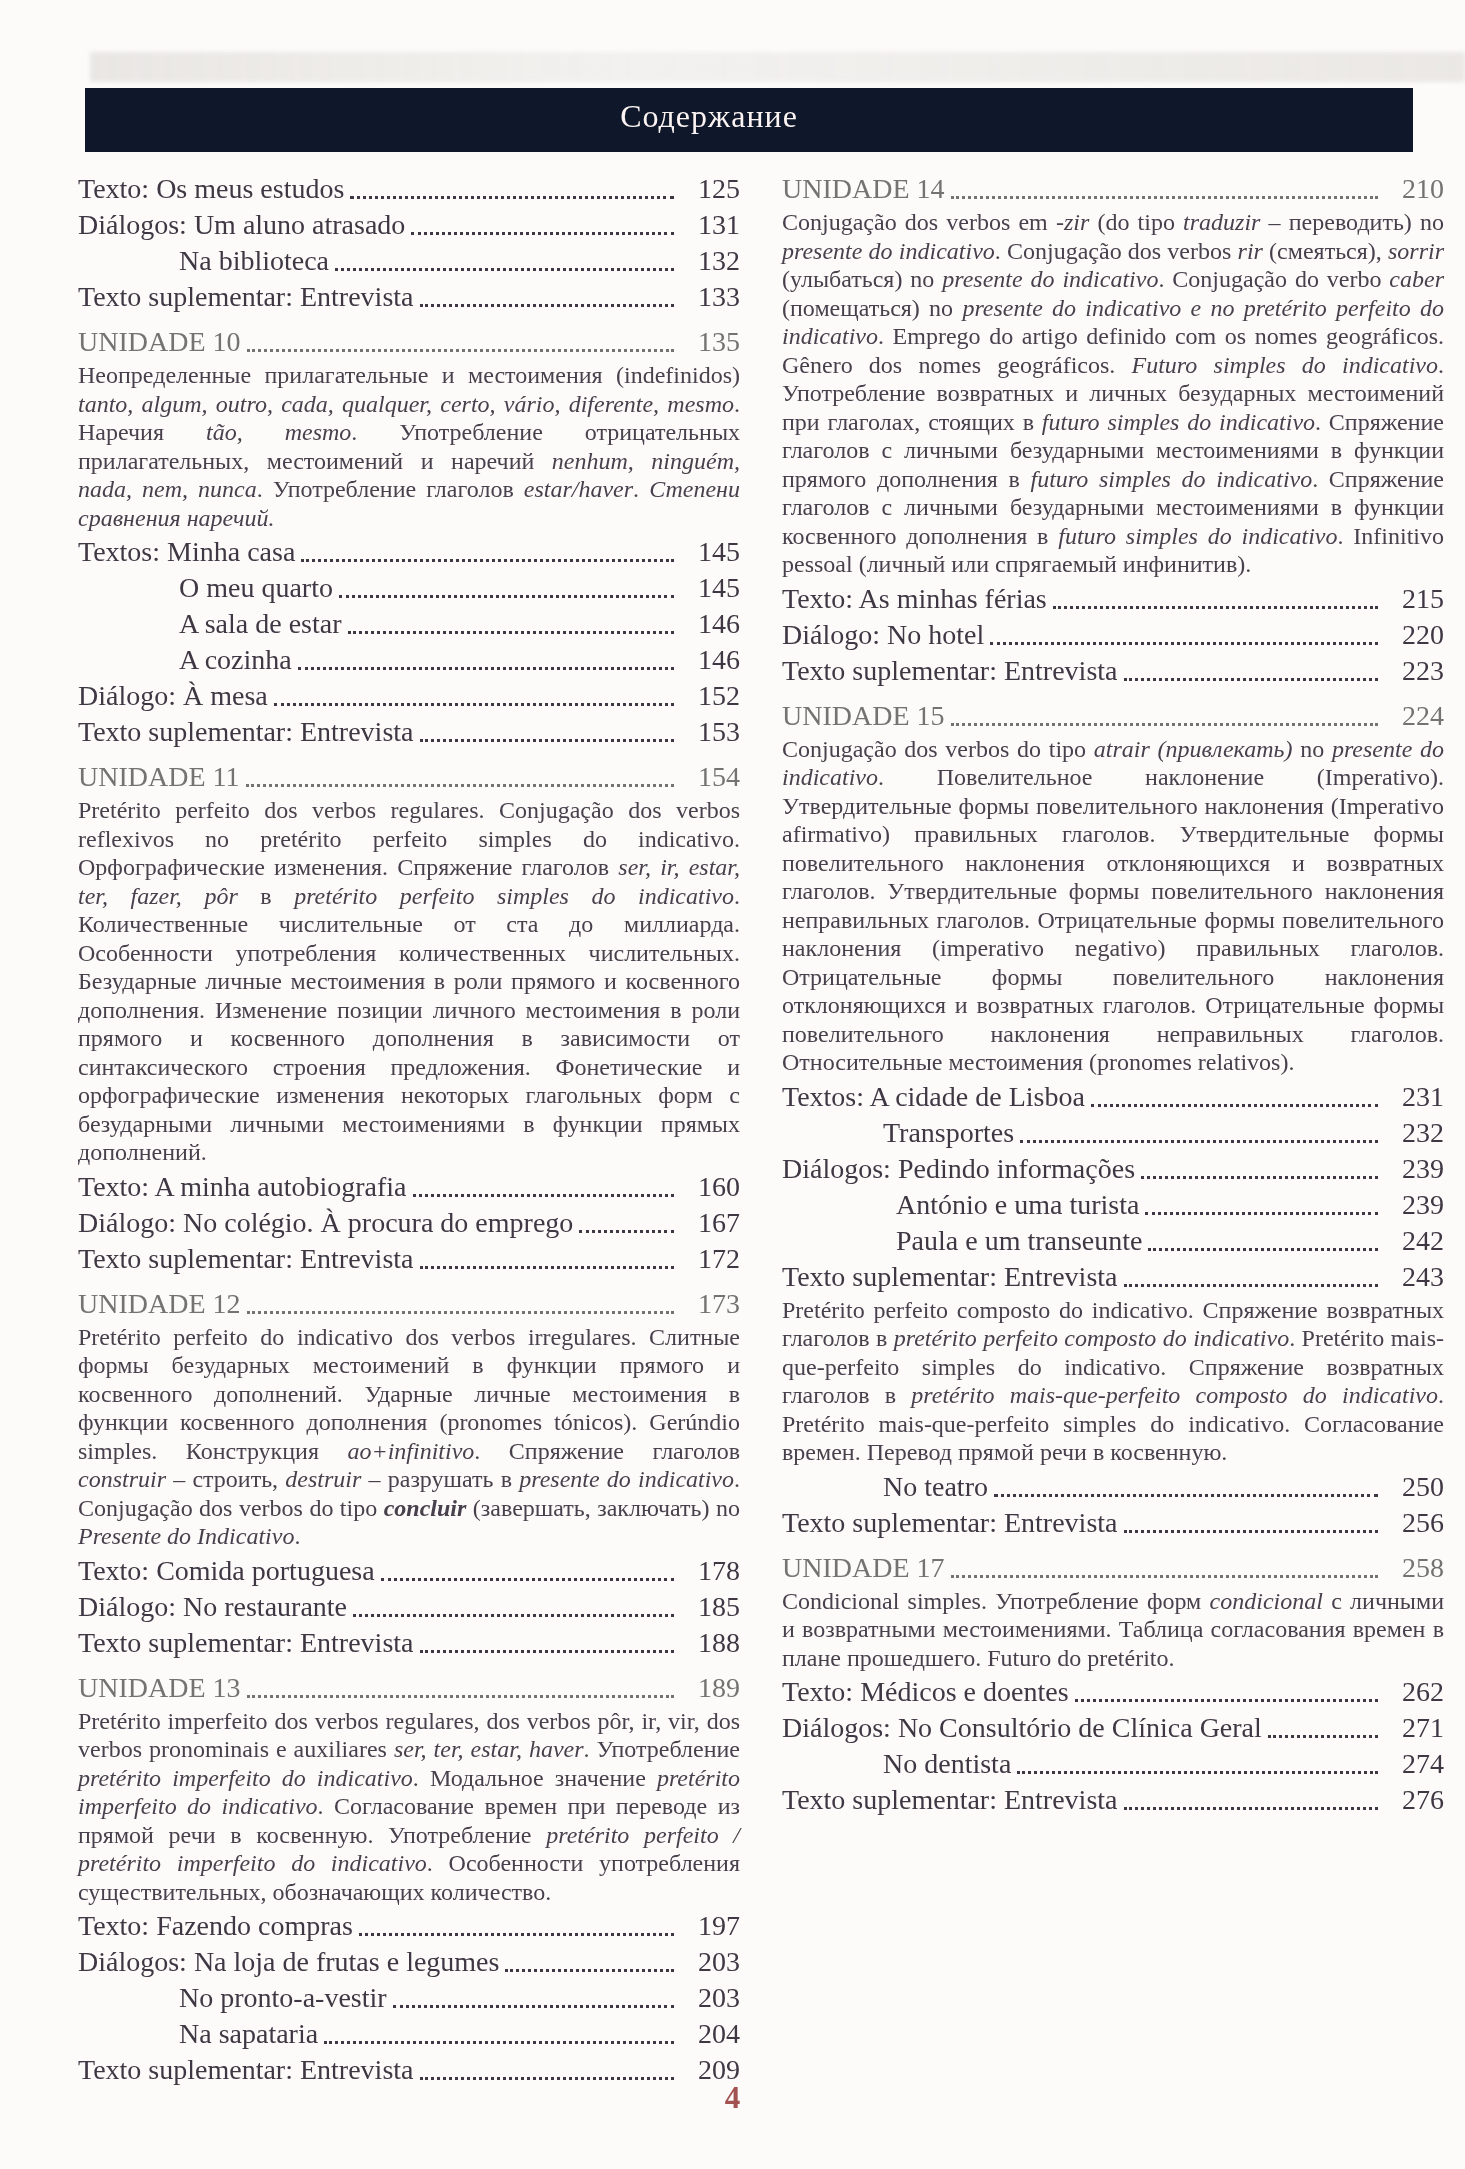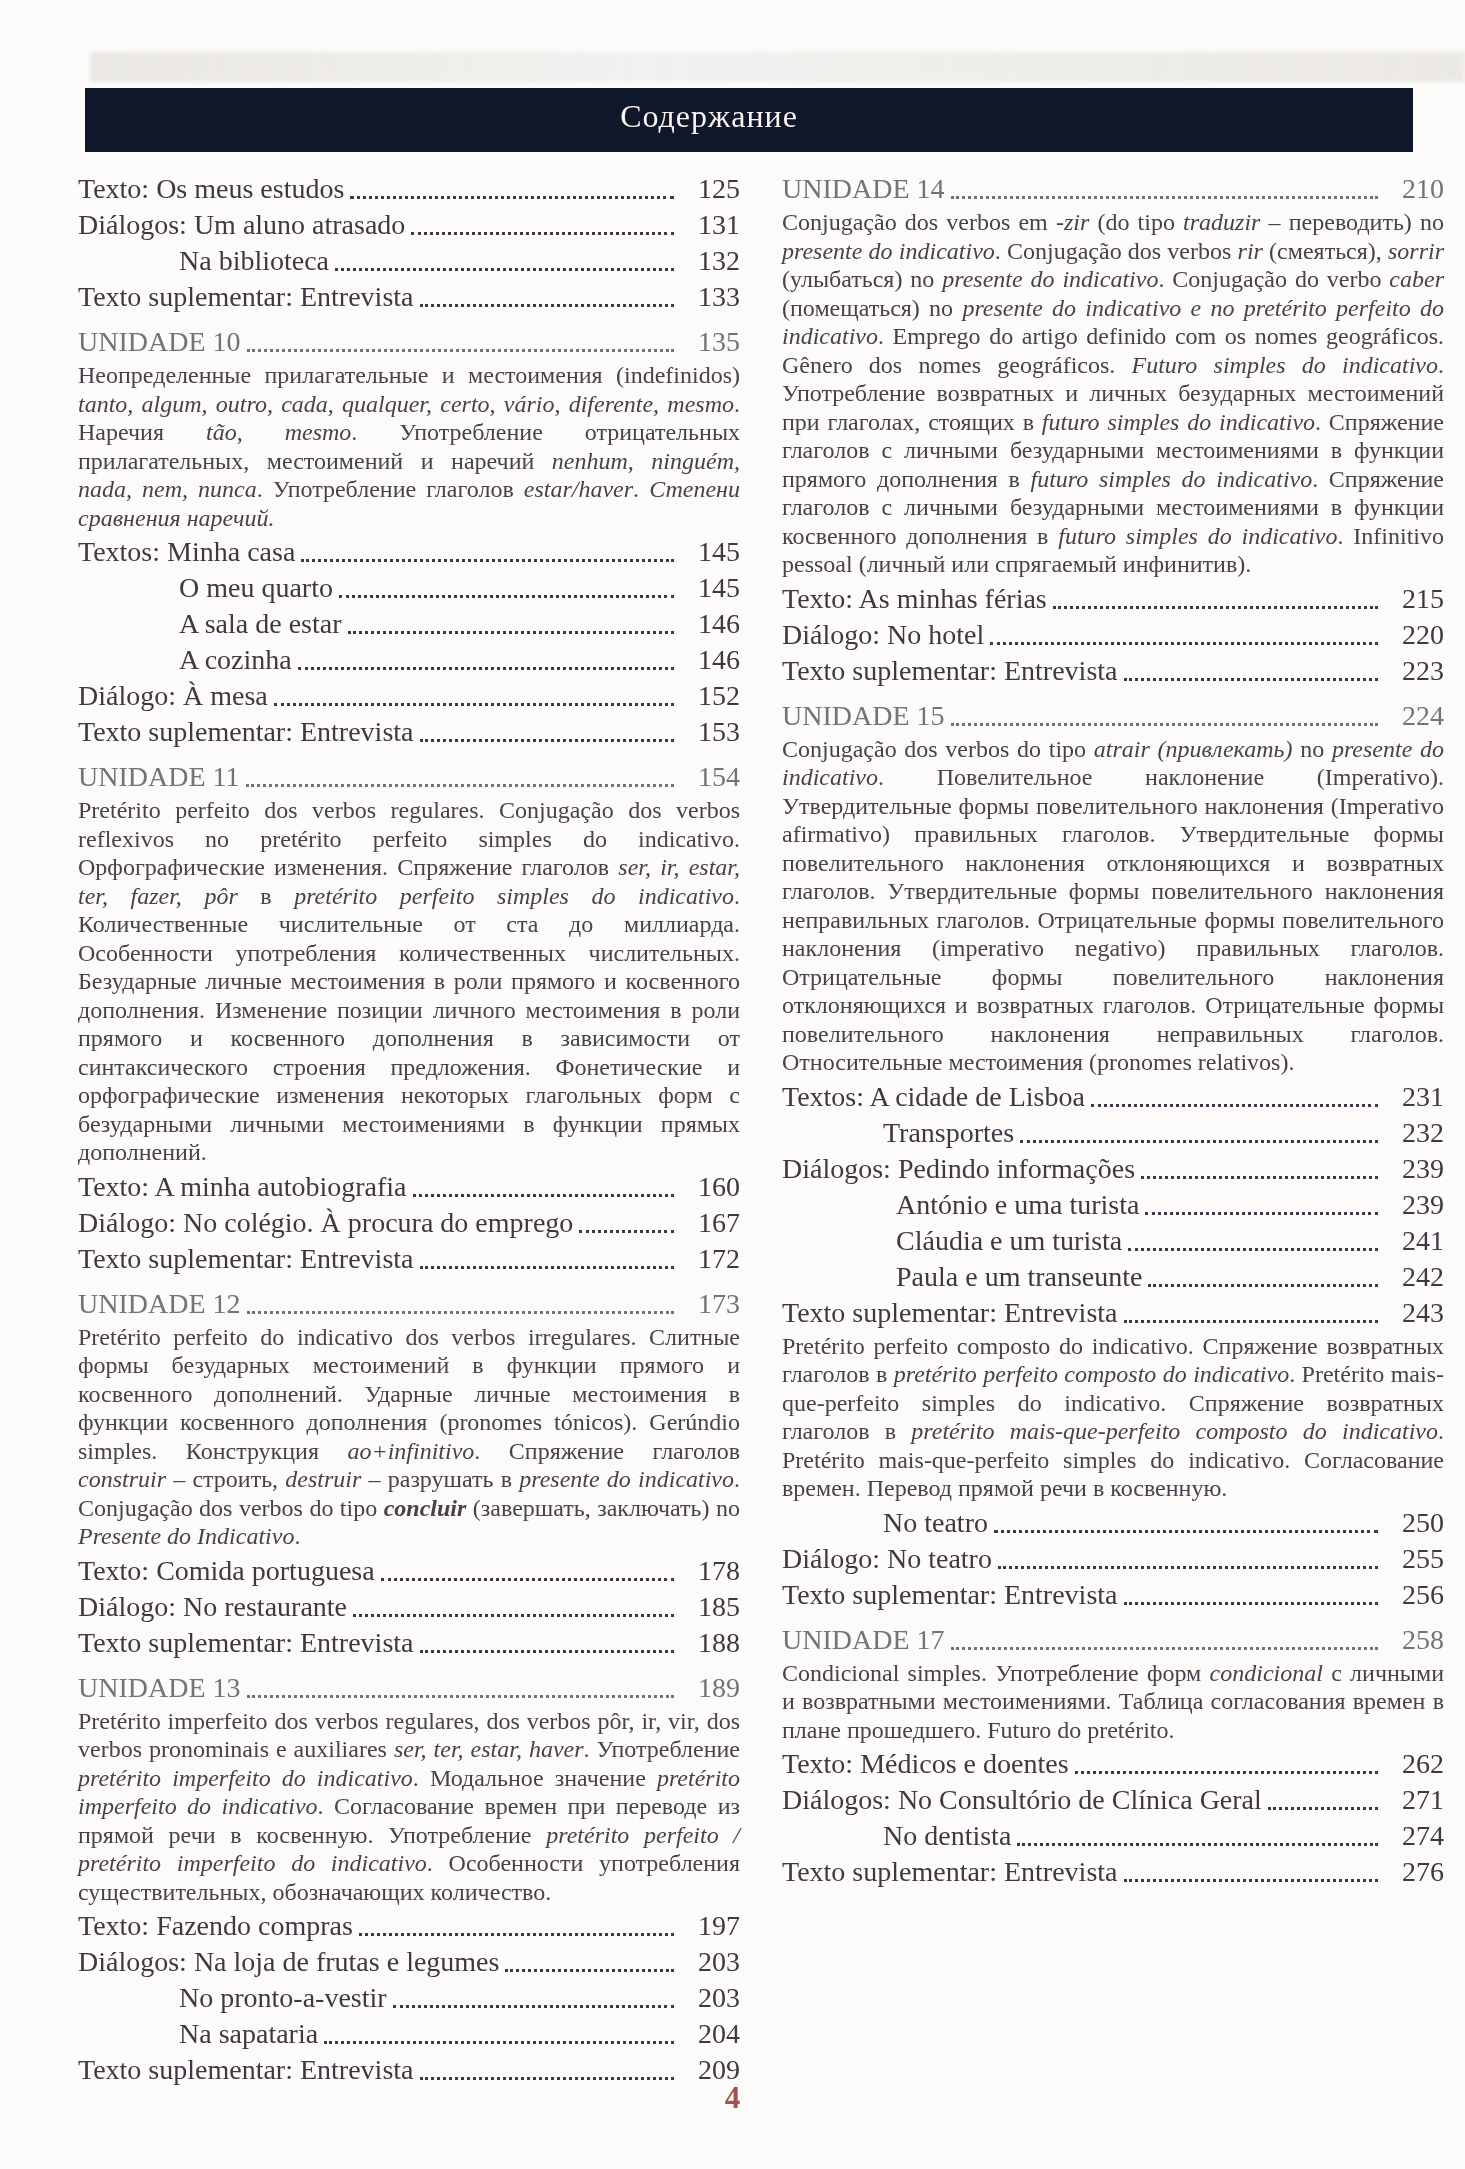--- a/index.html
+++ b/index.html
@@ -244,44 +244,34 @@
         <span class="lbl">Diálogos: Pedindo informações</span>
         <span class="dots"></span>
         <span class="pg">239</span>
       </div>
       <div class="row ind2">
         <span class="lbl">António e uma turista</span>
         <span class="dots"></span>
         <span class="pg">239</span>
       </div>
       <div class="row ind2">
-        <span class="lbl">Cláudia e um turista</span>
-        <span class="dots"></span>
-        <span class="pg">241</span>
-      </div>
-      <div class="row ind2">
         <span class="lbl">Paula e um transeunte</span>
         <span class="dots"></span>
         <span class="pg">242</span>
       </div>
       <div class="row">
         <span class="lbl">Texto suplementar: Entrevista</span>
         <span class="dots"></span>
         <span class="pg">243</span>
       </div>
       <p class="desc"><span>Pretérito perfeito composto do indicativo. Спряжение возвратных глаголов в </span><span class="it">pretérito perfeito composto do indicativo</span><span>. Pretérito mais-que-perfeito simples do indicativo. Спряжение возвратных глаголов в </span><span class="it">pretérito mais-que-perfeito composto do indicativo</span><span>. Pretérito mais-que-perfeito simples do indicativo. Согласование времен. Перевод прямой речи в косвенную.</span></p>
       <div class="row ind1">
         <span class="lbl">No teatro</span>
         <span class="dots"></span>
         <span class="pg">250</span>
-      </div>
-      <div class="row">
-        <span class="lbl">Diálogo: No teatro</span>
-        <span class="dots"></span>
-        <span class="pg">255</span>
       </div>
       <div class="row">
         <span class="lbl">Texto suplementar: Entrevista</span>
         <span class="dots"></span>
         <span class="pg">256</span>
       </div>
       <div class="row unit-row">
         <span class="lbl">UNIDADE 17</span>
         <span class="dots"></span>
         <span class="pg">258</span>

